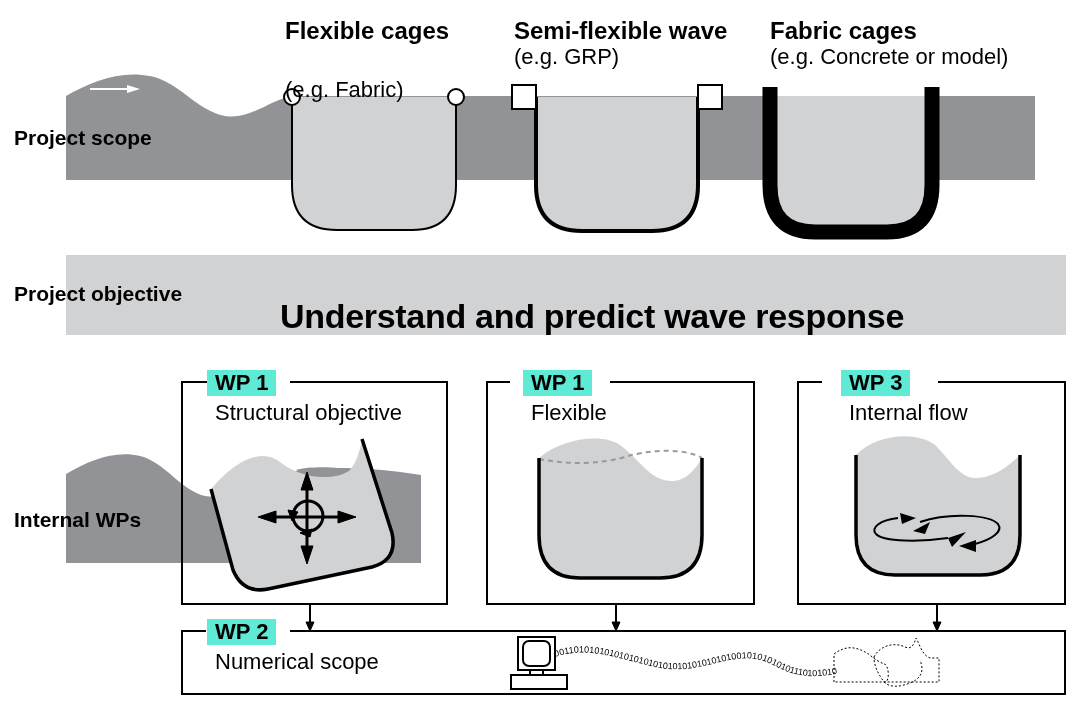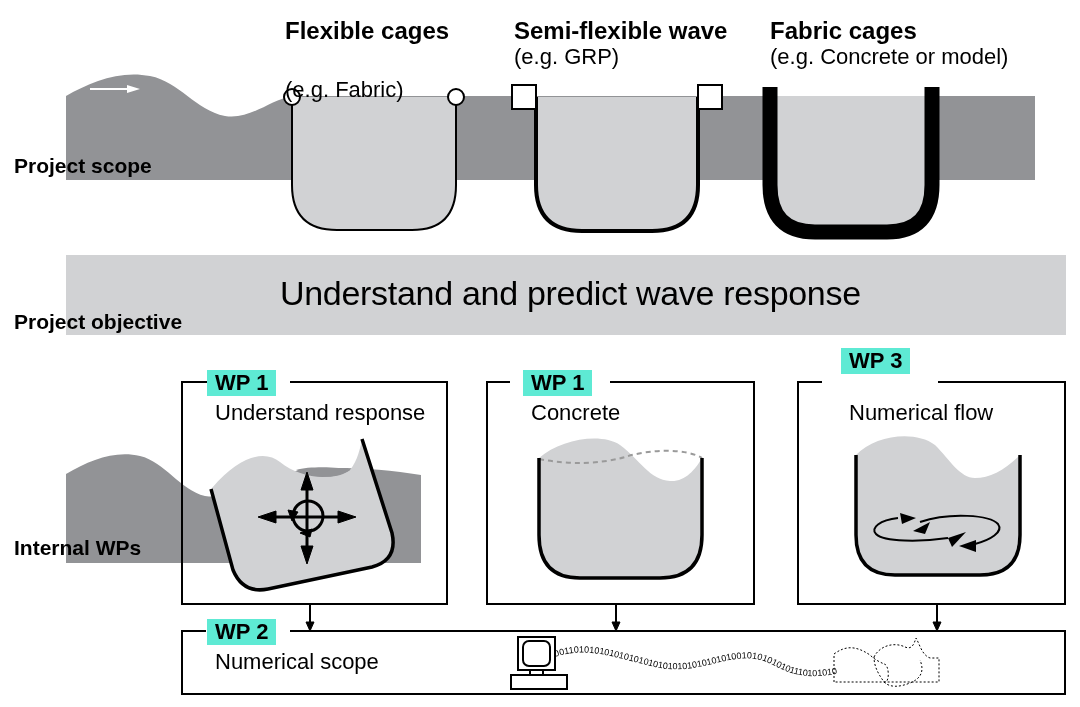--- a/index.html
+++ b/index.html
@@ -1,22 +1,22 @@
 <!DOCTYPE html>
 <html><head>
   <meta charset="utf-8">
   <style>
     html, body { margin: 0; padding: 0; background: #ffffff; }
     body { width: 1080px; height: 707px; position: relative; overflow: hidden; font-family: "Liberation Sans", sans-serif; color: #000; }
     #canvas { position: absolute; left: 0; top: 0; width: 1080px; height: 707px; }
     .lbl { position: absolute; font-family: "Liberation Sans", sans-serif; white-space: nowrap; }
-    .row-label { font-weight: bold; font-size: 21px; margin-top: 28px; }
+    .row-label { font-weight: bold; font-size: 21px; }
     .cage-title { font-weight: bold; font-size: 24px; }
     .cage-sub { font-size: 22px; }
-    .obj-text { font-weight: normal; font-size: 34px; letter-spacing: -0.3px; }
+    .obj-text { font-weight: bold; font-size: 34px; letter-spacing: -0.3px; margin-top: 23px; }
     .wp-id { font-weight: bold; font-size: 22px; background: #5eead4; padding: 0 8px; }
     .wp-title { font-size: 22px; }
     .binary { font-family: "Liberation Sans", sans-serif; font-size: 9px; }
   </style>
 </head>
 <body>
 
 <svg id="canvas" width="1080" height="707" viewBox="0 0 1080 707" xmlns="http://www.w3.org/2000/svg">
 
   <g>
@@ -134,22 +134,22 @@
 
 <div class="lbl cage-title" style="left:514px; top:17px;">Semi-flexible wave</div>
 <div class="lbl cage-sub" style="left:514px; top:44px;">(e.g. GRP)</div>
 
 <div class="lbl cage-title" style="left:770px; top:17px;">Fabric cages</div>
 <div class="lbl cage-sub" style="left:770px; top:44px;">(e.g. Concrete or model)</div>
 
 <div class="lbl obj-text" style="left:280px; top:274px;">Understand and predict wave response</div>
 
 <div class="lbl wp-id" style="left:207px; top:370px;">WP 1</div>
-<div class="lbl wp-title" style="left:215px; top:400px;">Understand response</div>
+<div class="lbl wp-title" style="left:215px; top:400px;">Structural objective</div>
 
 <div class="lbl wp-id" style="left:523px; top:370px;">WP 1</div>
-<div class="lbl wp-title" style="left:531px; top:400px;">Concrete</div>
+<div class="lbl wp-title" style="left:531px; top:400px;">Flexible</div>
 
-<div class="lbl wp-id" style="left:841px; top:348px;">WP 3</div>
-<div class="lbl wp-title" style="left:849px; top:400px;">Numerical flow</div>
+<div class="lbl wp-id" style="left:841px; top:370px;">WP 3</div>
+<div class="lbl wp-title" style="left:849px; top:400px;">Internal flow</div>
 
 <div class="lbl wp-id" style="left:207px; top:619px;">WP 2</div>
 <div class="lbl wp-title" style="left:215px; top:649px;">Numerical scope</div>
 
 </body></html>

